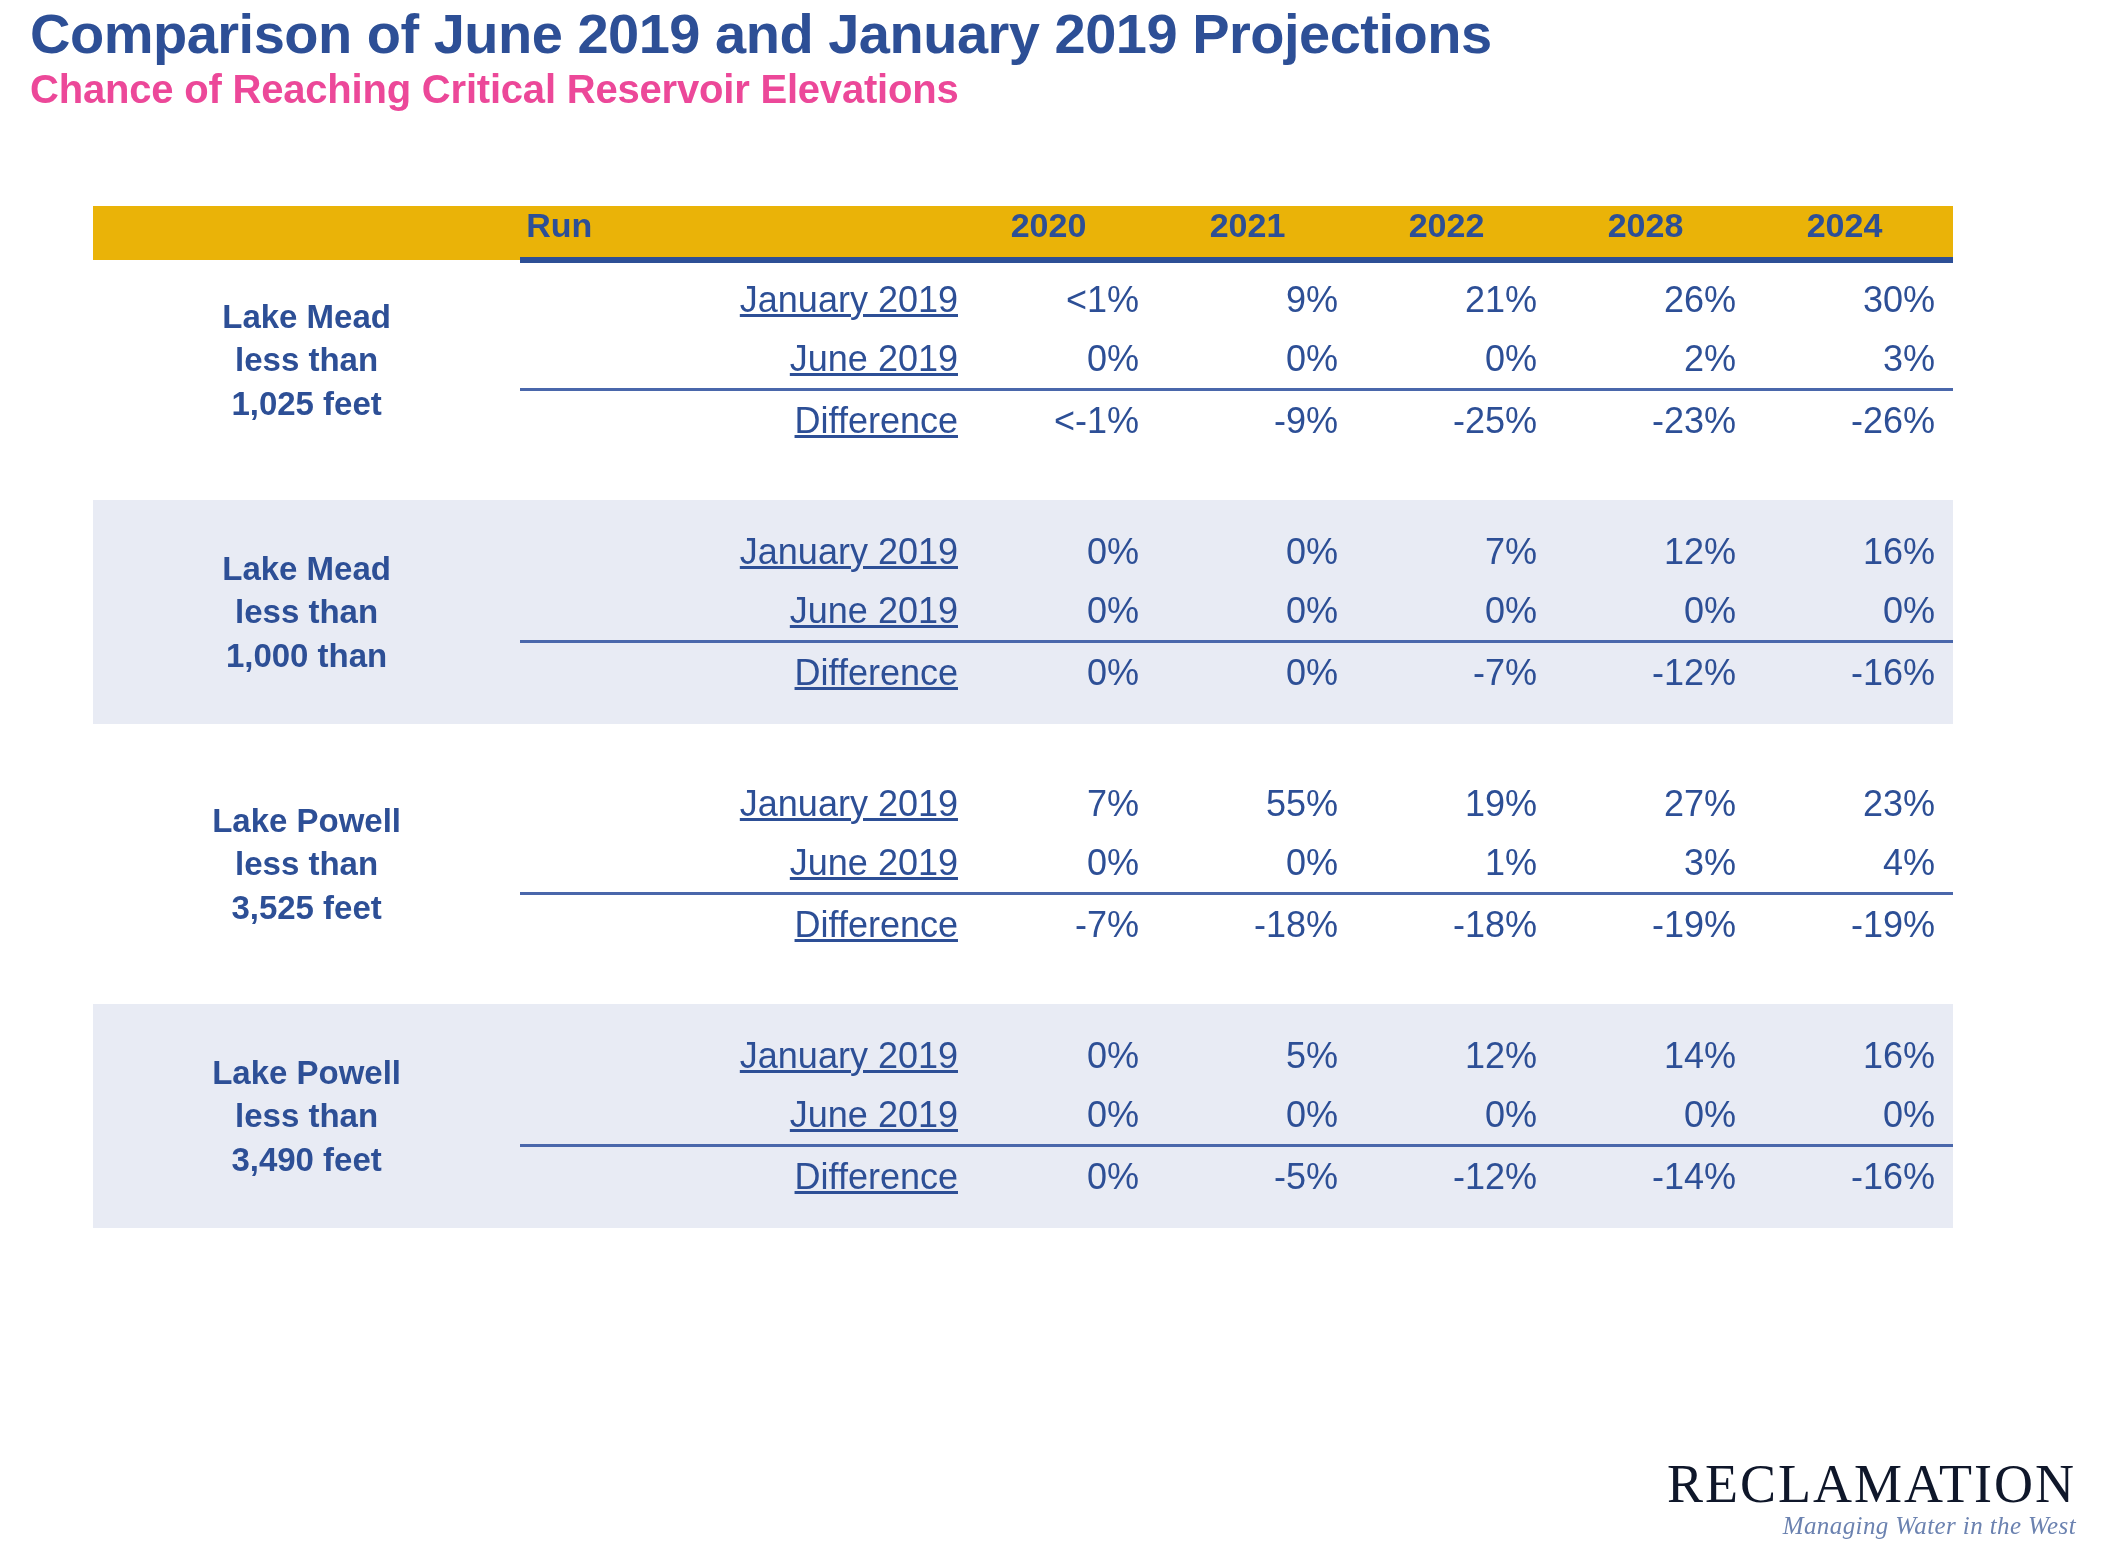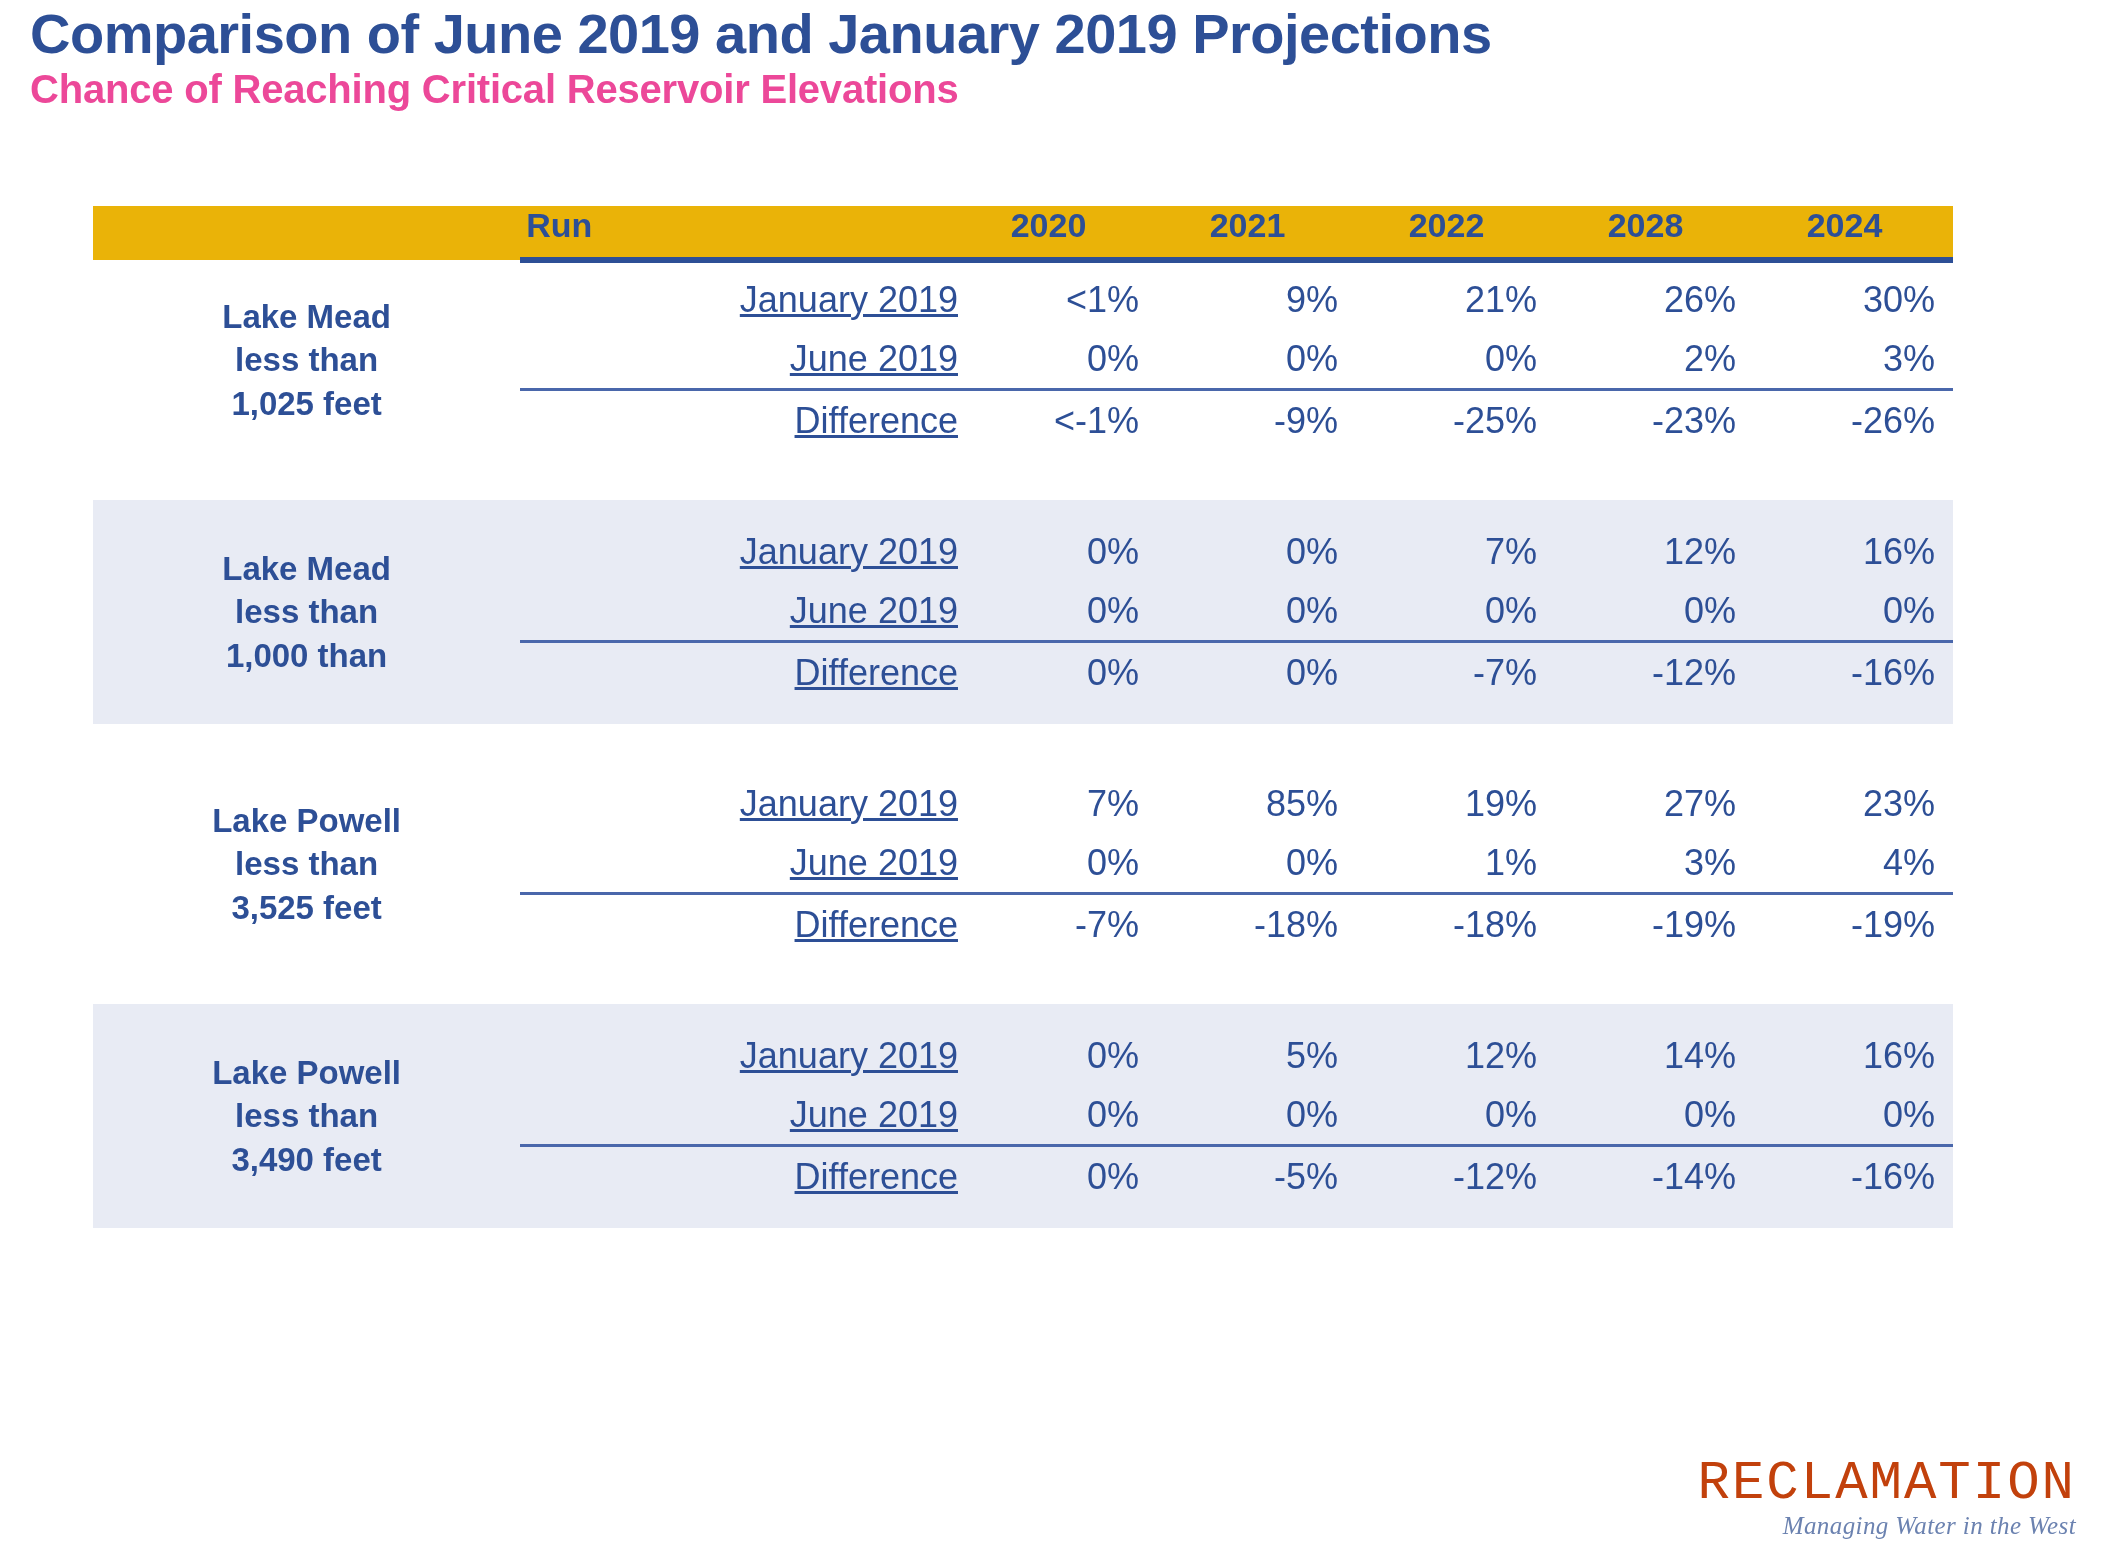--- a/index.html
+++ b/index.html
@@ -136,24 +136,24 @@
 
   
   .logo {
     position: absolute;
     right: 28px;
     bottom: 8px;
     text-align: right;
     line-height: 1;
   }
   .logo-word {
-    font-family: Liberation Mono, monospace;
+    font-family: Liberation Serif, serif;
     font-size: 54px;
     letter-spacing: 2px;
-    color: #c2410c;
+    color: #0f172a;
     font-weight: normal;
   }
   .logo-tag {
     font-family: "Liberation Serif", "DejaVu Serif", serif;
     font-style: italic;
     font-size: 25px;
     color: #6b82b0;
     margin-top: 2px;
     letter-spacing: 0.4px;
   }
@@ -277,21 +277,21 @@
 
     <tbody class="plain">
       <tr>
         <td class="label-cell" rowspan="3">
           <div>Lake Powell</div>
           <div>less than</div>
           <div>3,525 feet</div>
         </td>
         <td class="run-cell">January 2019</td>
         <td class="val-cell">7%</td>
-        <td class="val-cell">85%</td>
+        <td class="val-cell">55%</td>
         <td class="val-cell">19%</td>
         <td class="val-cell">27%</td>
         <td class="val-cell">23%</td>
       </tr>
       <tr>
         <td class="run-cell">June 2019</td>
         <td class="val-cell">0%</td>
         <td class="val-cell">0%</td>
         <td class="val-cell">1%</td>
         <td class="val-cell">3%</td>

